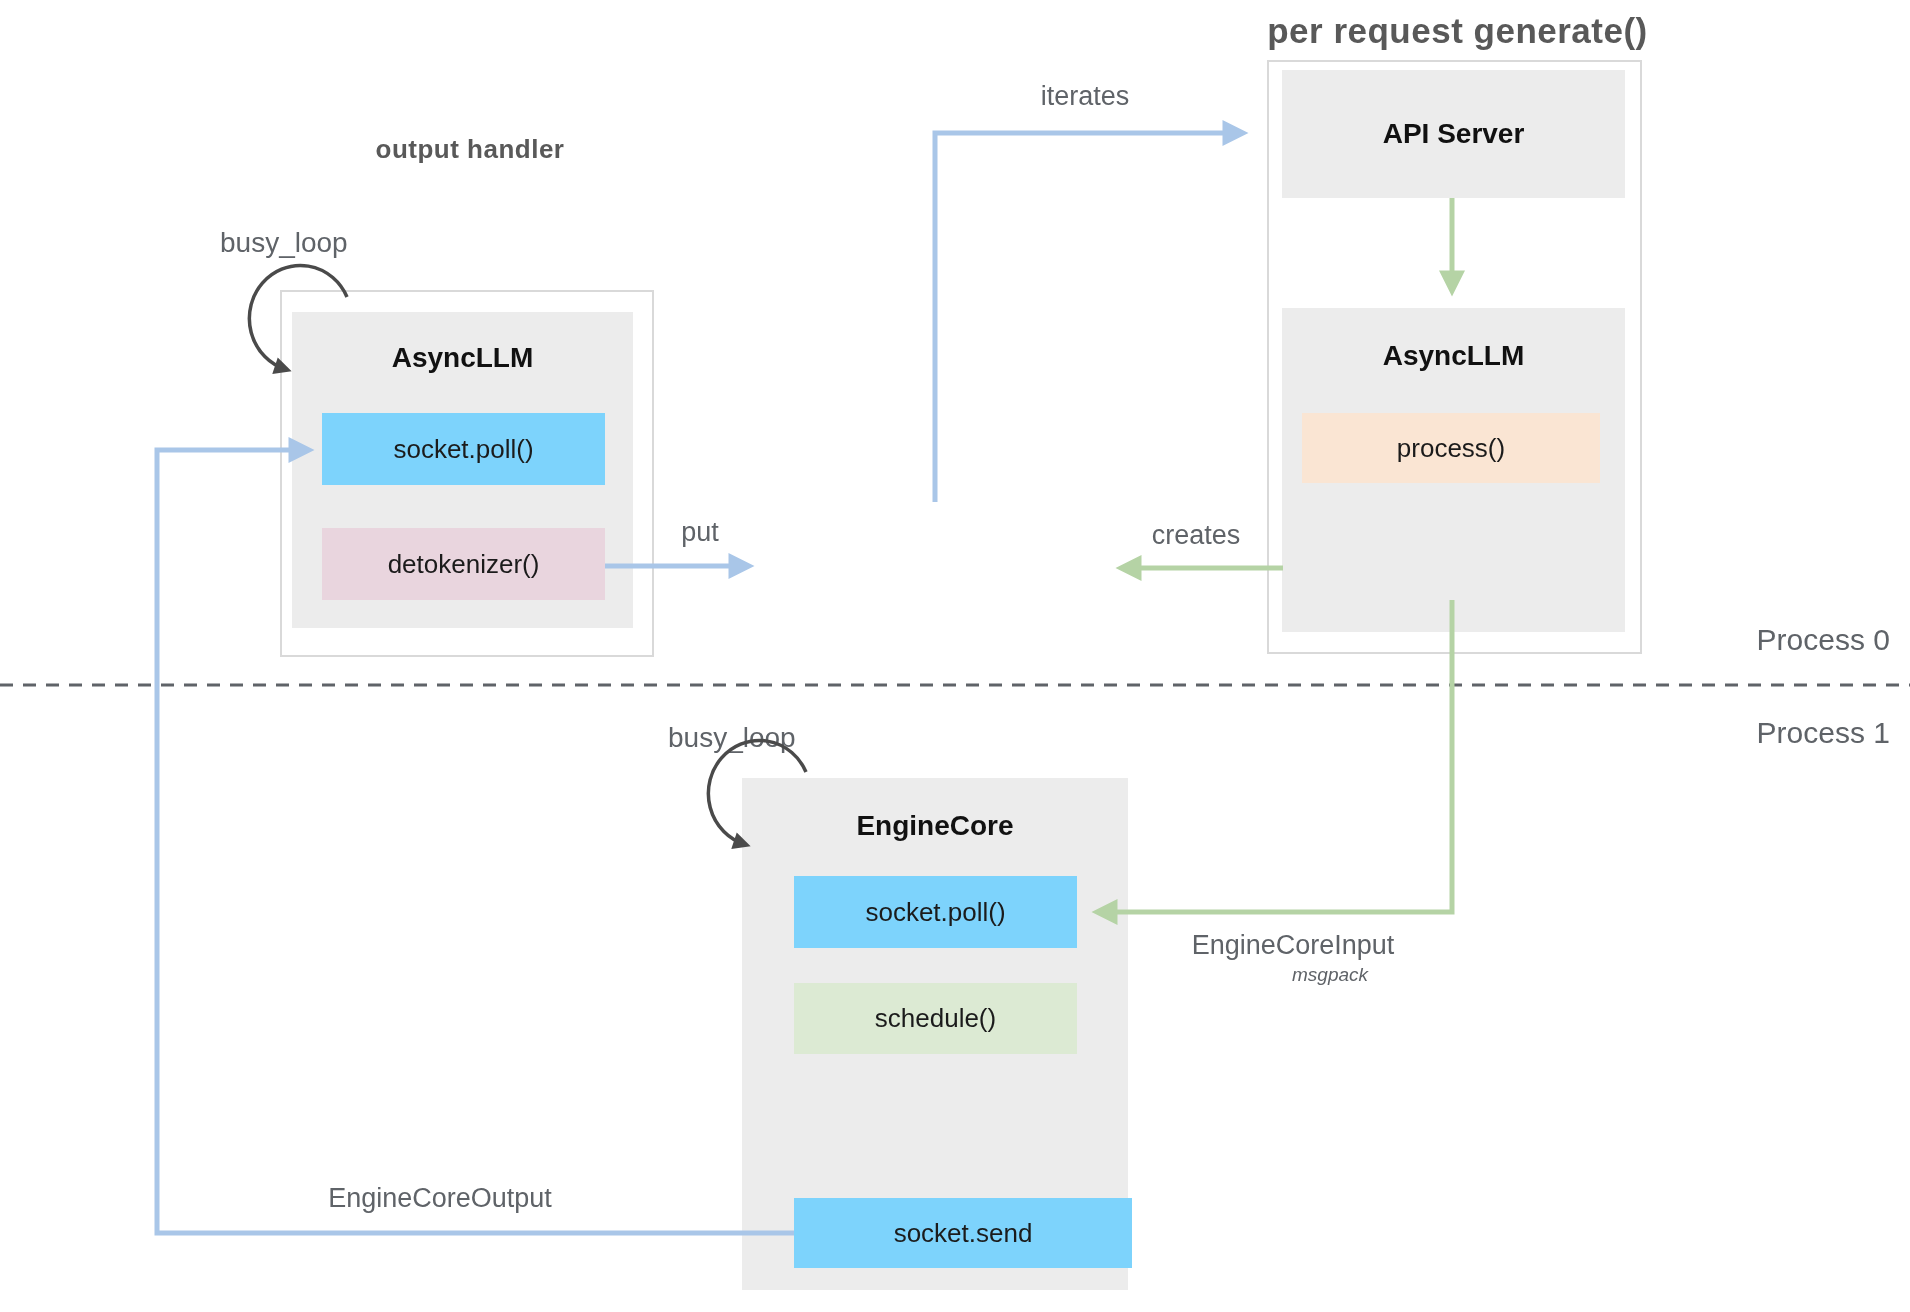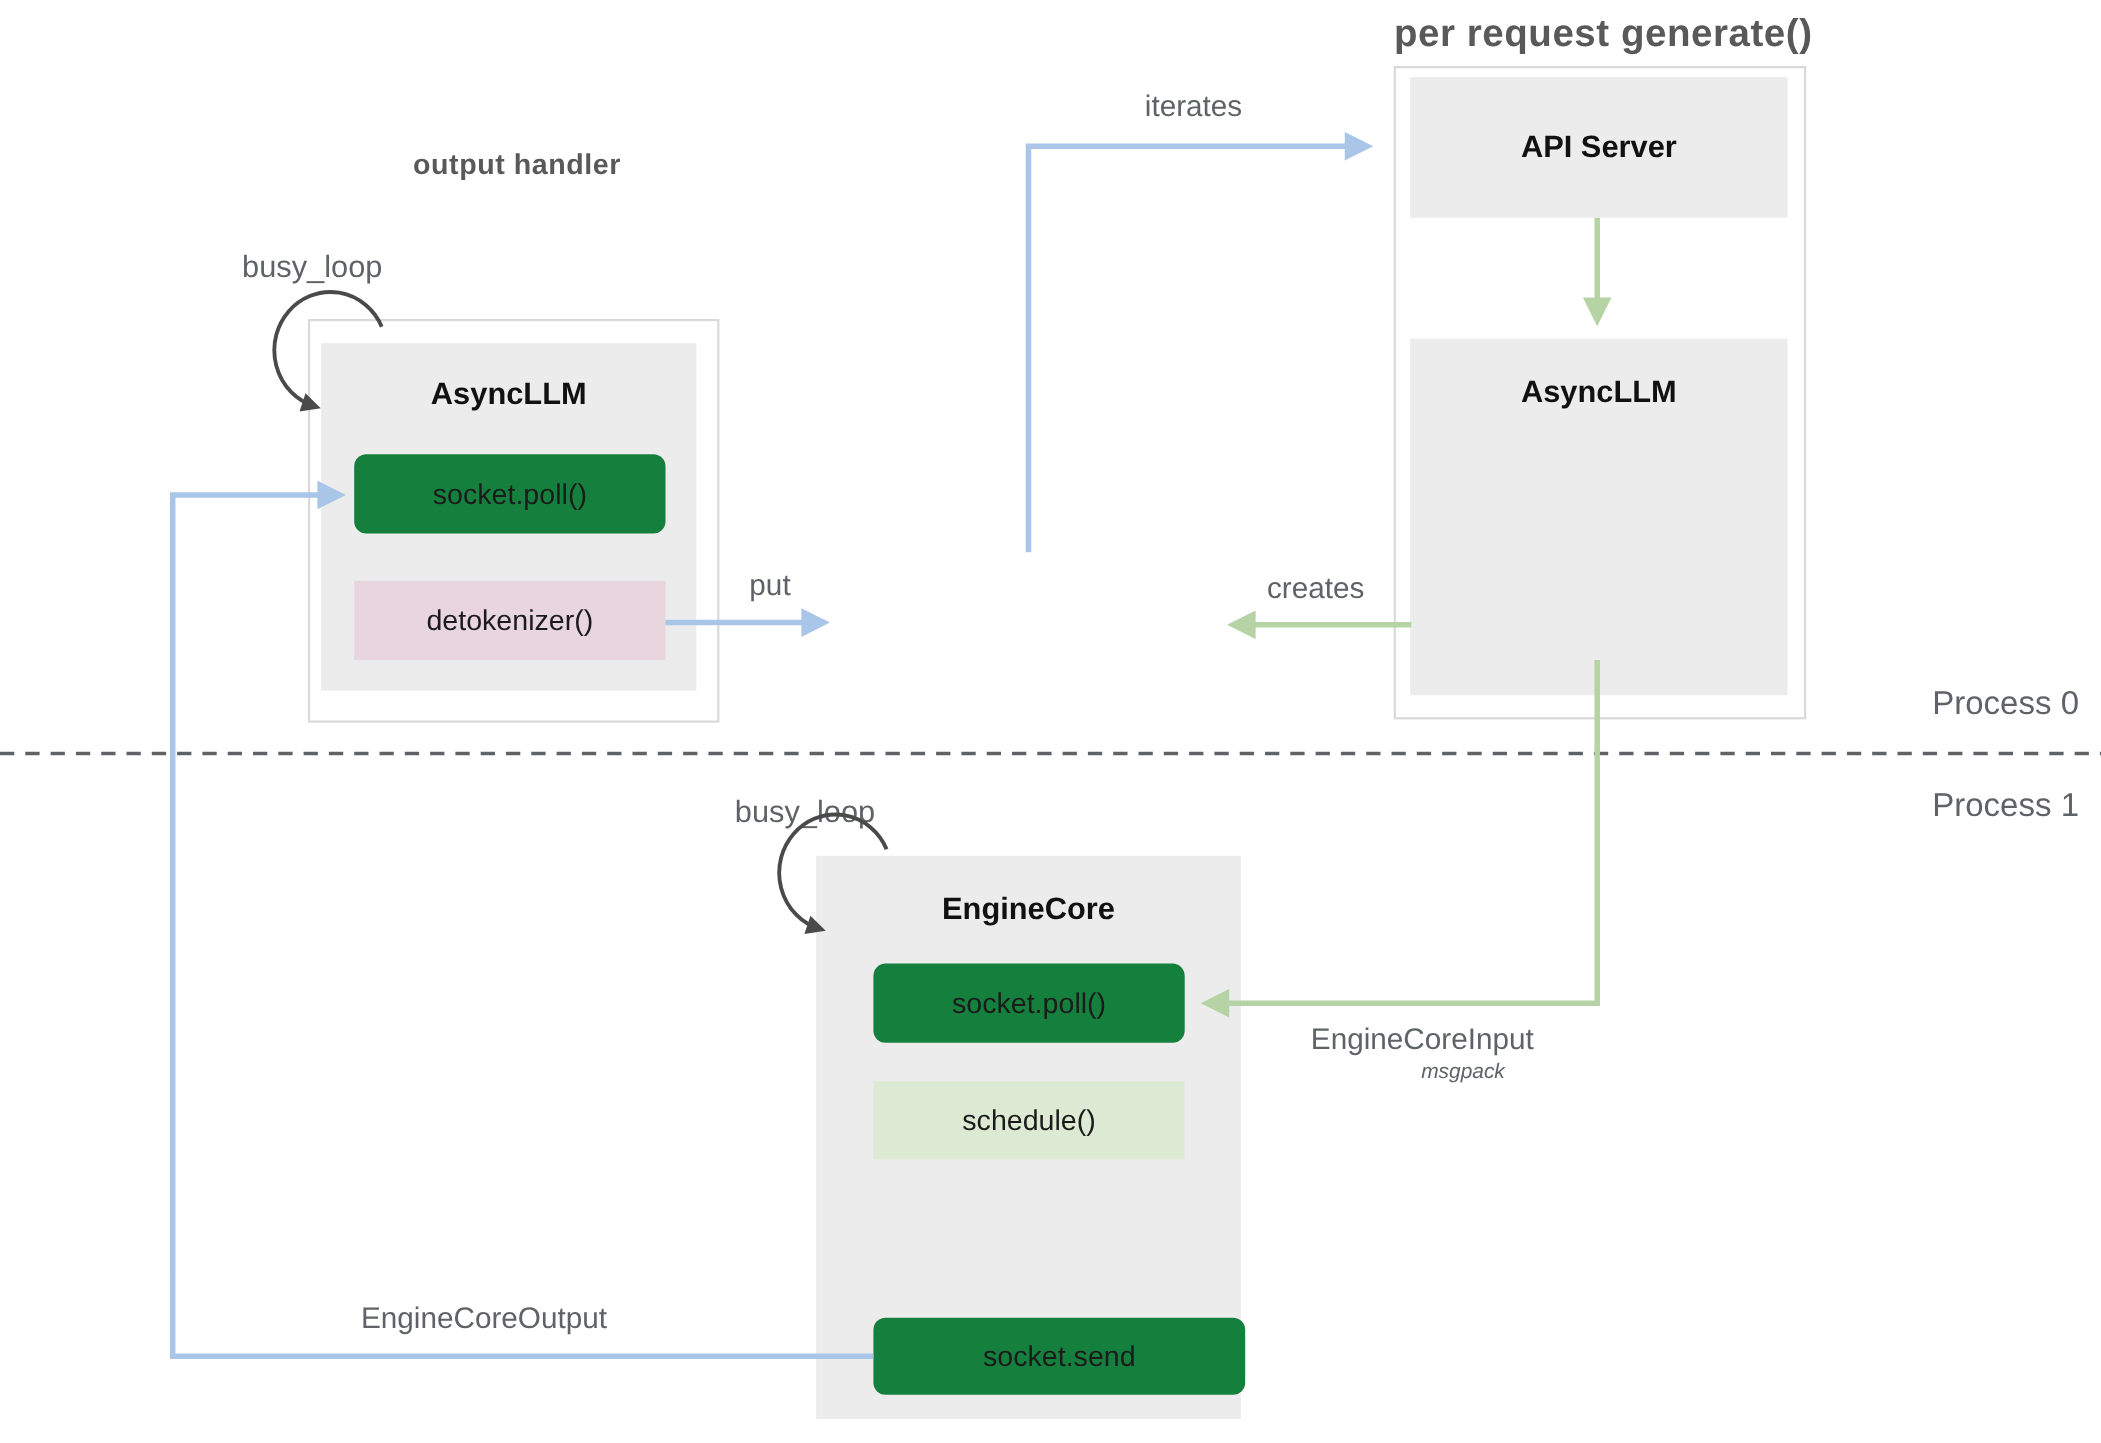--- a/index.html
+++ b/index.html
@@ -7,21 +7,21 @@
     position:relative;width:1910px;height:1312px;background:#ffffff;overflow:hidden;
     font-family:"Liberation Sans",sans-serif;
   }
   .abs{position:absolute;}
   .section-title{font-size:26px;font-weight:bold;color:#595959;text-align:center;letter-spacing:.5px;}
   .small-label{font-size:27px;color:#5f6368;}
   .container{background:#ffffff;border:2px solid #d9d9d9;}
   .node{background:#ececec;}
   .node-title{font-size:28px;font-weight:bold;color:#111111;text-align:center;}
   .method{font-size:26px;color:#1b1b1b;text-align:center;}
-  .m-yellow{background:#15803d;border-radius:11px;}
+  .m-yellow{background:#7dd3fc;}
   .m-pink{background:#e9d5de;}
   .m-peach{background:#fae5d3;}
   .m-green{background:#dcead3;}
   .m-blue{background:#c9dbf8;}
   .queue{background:#ececec;font-size:27px;color:#1b1b1b;text-align:center;}
   .proc-label{font-size:30px;color:#5f6368;text-align:right;}
   .italic{font-style:italic;font-size:19px;padding-left:37px;}
   .ctr{text-align:center;}
   svg.overlay{position:absolute;left:0;top:0;pointer-events:none;}
 </style>
@@ -49,20 +49,21 @@
   <div class="abs container" style="left:1267px;top:60px;width:371px;height:590px;"></div>
 
   <div class="abs node" style="left:1282px;top:70px;width:343px;height:128px;">
     <div class="node-title" style="line-height:128px;">API Server</div>
   </div>
 
   <div class="abs node" style="left:1282px;top:308px;width:343px;height:324px;">
     <div class="node-title" style="padding-top:32px;">AsyncLLM</div>
   </div>
 
+  <div class="abs method m-peach" style="left:1302px;top:413px;width:298px;height:70px;line-height:70px;">process()</div>
 
 
 
   <div class="abs small-label ctr" style="left:655px;top:517px;width:90px;">put</div>
 
   <div class="abs small-label ctr" style="left:1125px;top:520px;width:142px;">creates</div>
 
   <div class="abs small-label ctr" style="left:990px;top:81px;width:190px;">iterates</div>
 
   <div class="abs proc-label" style="left:1640px;top:623px;width:250px;">Process 0</div>

